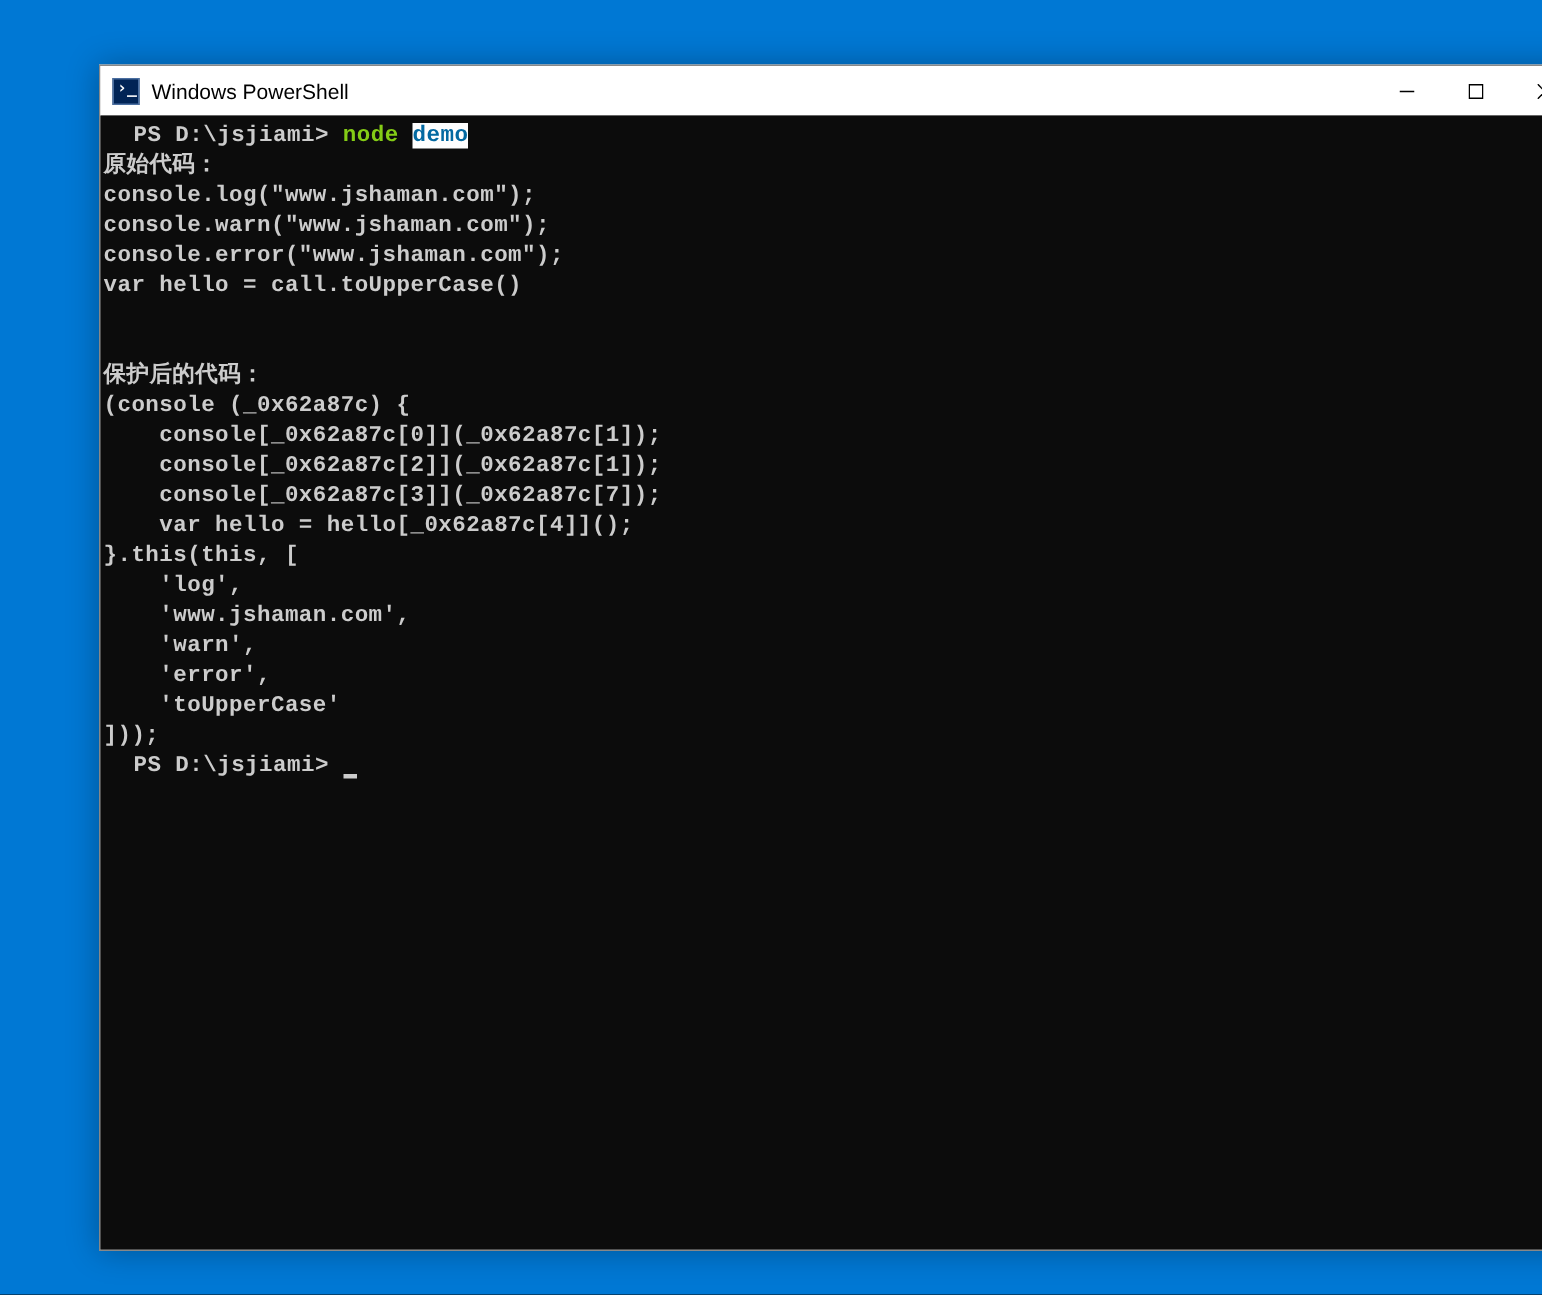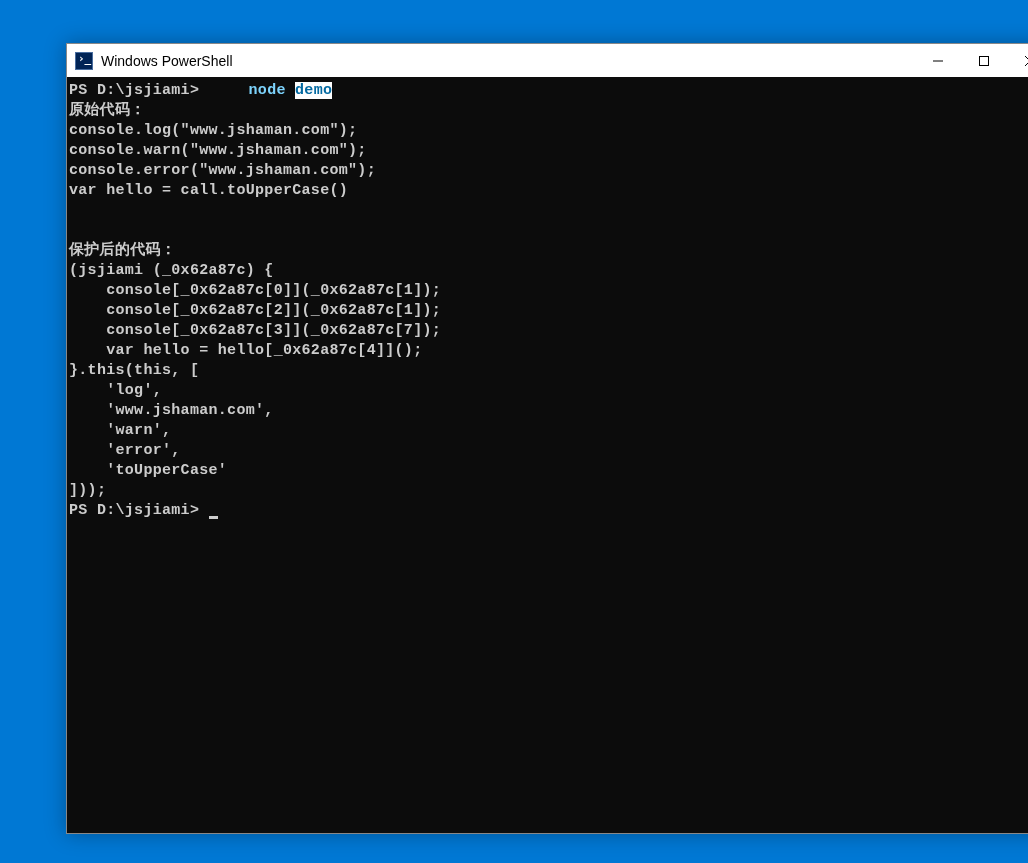--- a/index.html
+++ b/index.html
@@ -115,22 +115,22 @@
       left: 0;
       top: 58px;
       width: 17px;
       height: 30px;
       background: #cdcdcd;
     }
     .scroll-arrow.down {
       position: absolute;
       bottom: 0;
     }
-    .prompt { color: #cccccc; }
-    .cmd-yellow { color: #7dd3fc; margin-left: 40px; }
+    .prompt { color: #cccccc; margin-left: 20px; }
+    .cmd-yellow { color: #84cc16; }
     .cmd-selected { background: #fefefe; color: #0369a1; }
     .cursor {
       display: inline-block;
       width: 9px;
       height: 3px;
       background: #cccccc;
       vertical-align: bottom;
       margin-bottom: 2px;
     }
   </style>
@@ -163,21 +163,21 @@
   <div class="terminal-wrap">
     <div class="terminal"><span class="prompt">PS D:\jsjiami&gt; </span><span class="cmd-yellow">node </span><span class="cmd-selected">demo</span>
 <span>原始代码：</span>
 <span>console.log("www.jshaman.com");</span>
 <span>console.warn("www.jshaman.com");</span>
 <span>console.error("www.jshaman.com");</span>
 <span>var hello = call.toUpperCase()</span>
 <span></span>
 <span></span>
 <span>保护后的代码：</span>
-<span>(jsjiami (_0x62a87c) {</span>
+<span>(console (_0x62a87c) {</span>
 <span>    console[_0x62a87c[0]](_0x62a87c[1]);</span>
 <span>    console[_0x62a87c[2]](_0x62a87c[1]);</span>
 <span>    console[_0x62a87c[3]](_0x62a87c[7]);</span>
 <span>    var hello = hello[_0x62a87c[4]]();</span>
 <span>}.this(this, [</span>
 <span>    'log',</span>
 <span>    'www.jshaman.com',</span>
 <span>    'warn',</span>
 <span>    'error',</span>
 <span>    'toUpperCase'</span>

